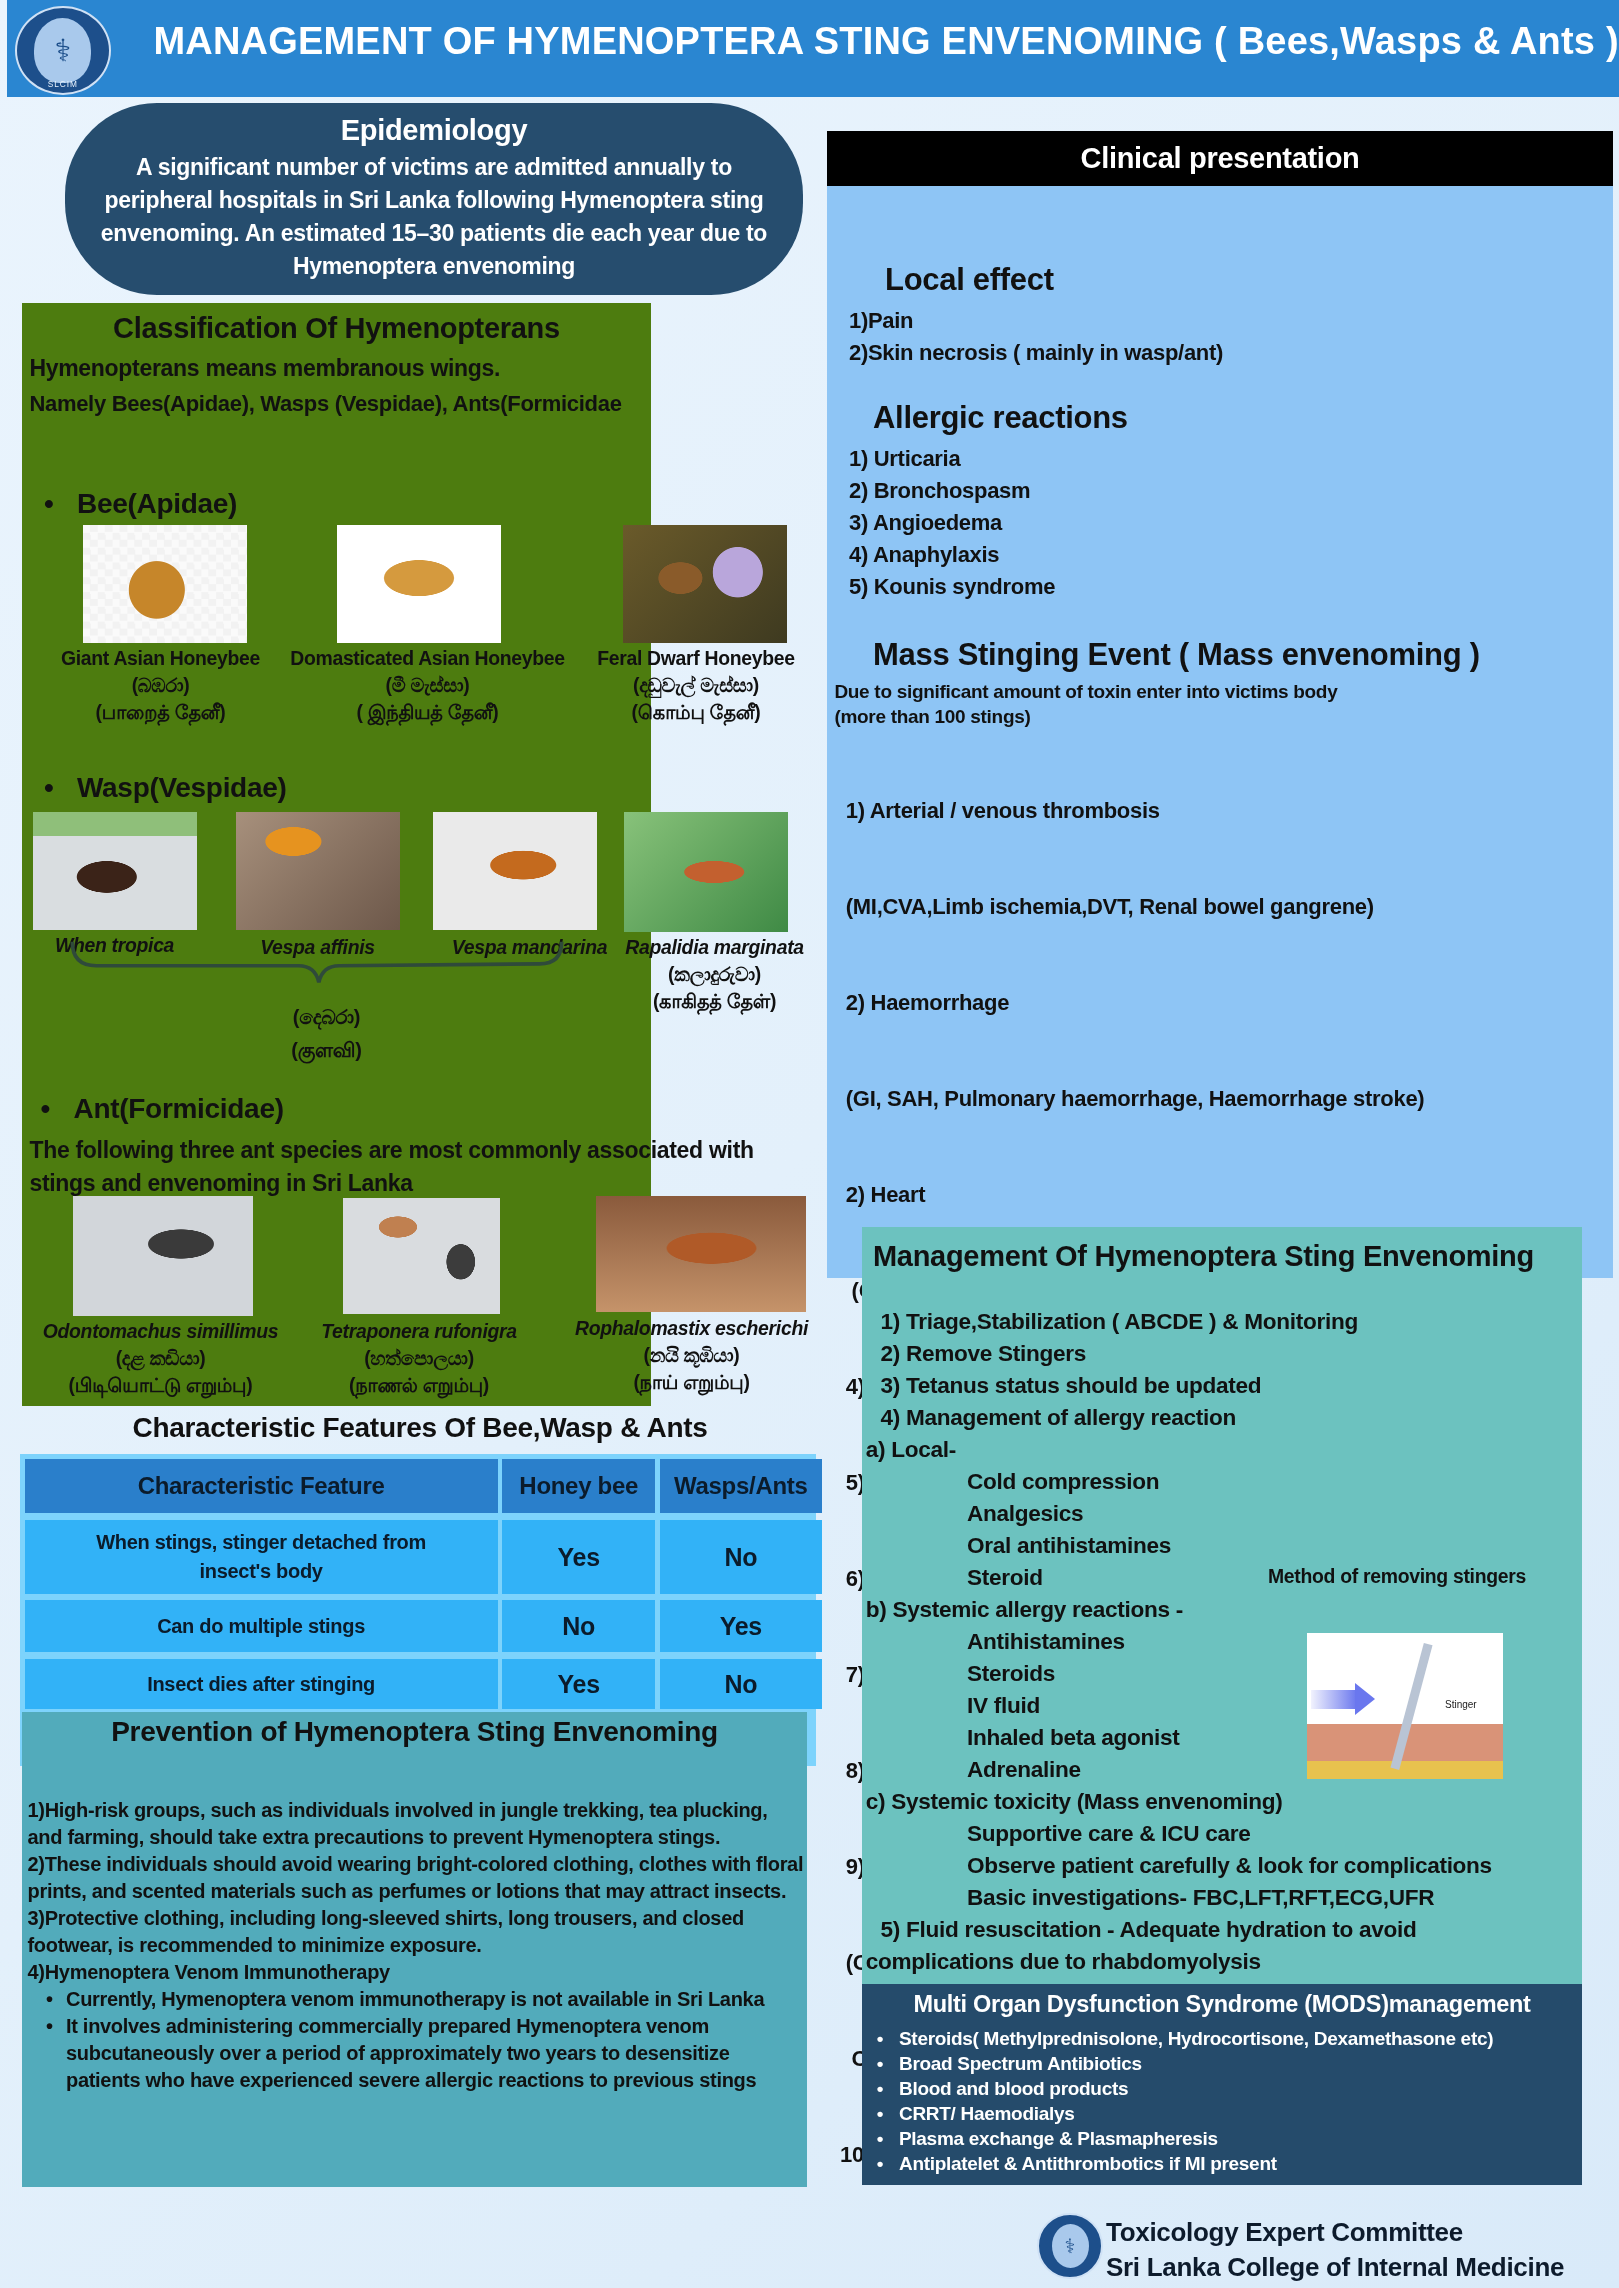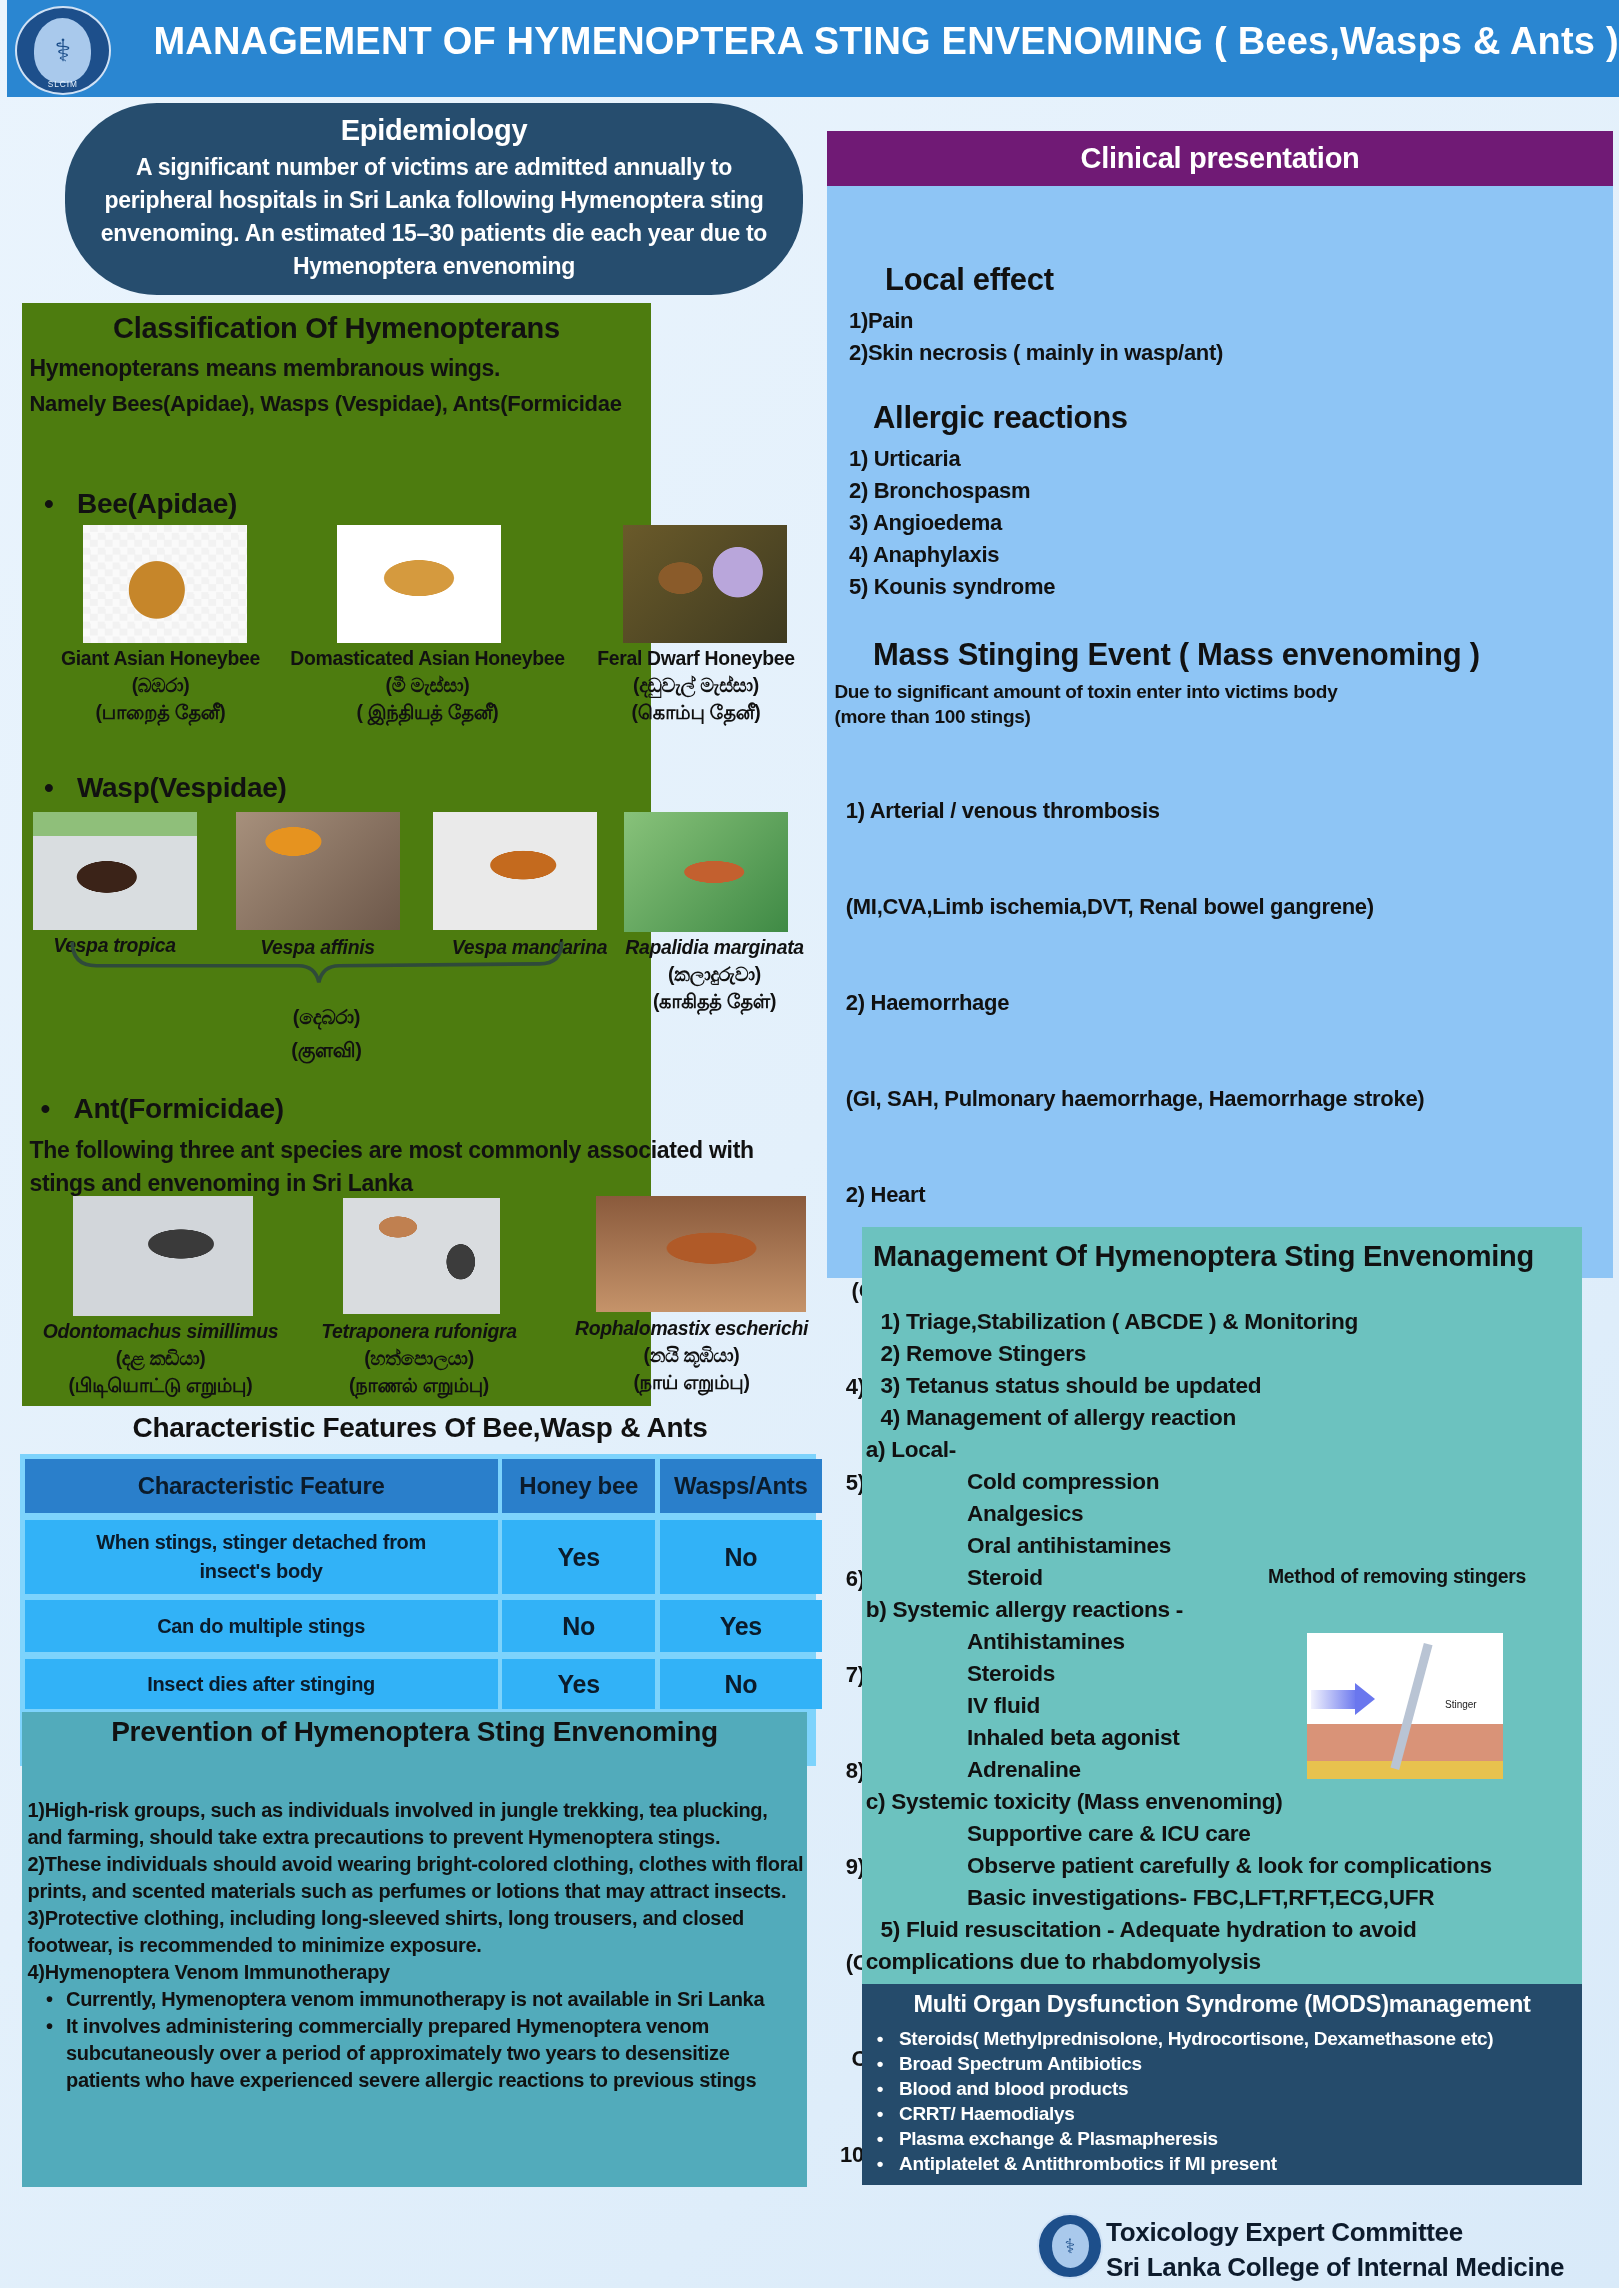--- a/index.html
+++ b/index.html
@@ -79,21 +79,21 @@
   
   .prev { left: 22px; top: 1712px; width: 785px; height: 475px; background: #52abbb; padding-left: 28px; }
   .prev h2 { position: absolute; left: 0; top: 3.7px; width: 100%; text-align: center; font-size: 28px; font-weight: bold; }
   .prev .body { position: absolute; left: 5.5px; top: 85px; width: 777px; font-size: 20px; font-weight: bold; line-height: 27px; }
   .prev ul { list-style: none; margin-left: 18.5px; }
   .prev li { position: relative; padding-left: 20px; }
   .prev li::before { content: "\2022"; position: absolute; left: 0; }
 
   
   .clin { left: 827px; top: 131px; width: 786px; height: 1147px; background: #8ec5f5; }
-  .clin-head { position: absolute; left: 0; top: 0; width: 100%; height: 55px; background: #701a75; color: #fff; text-align: center; font-size: 29px; font-weight: bold; line-height: 55px; }
+  .clin-head { position: absolute; left: 0; top: 0; width: 100%; height: 55px; background: #000000; color: #fff; text-align: center; font-size: 29px; font-weight: bold; line-height: 55px; }
   .clin h3 { position: absolute; left: 46px; font-size: 31px; font-weight: bold; }
   .clin .list { position: absolute; left: 22px; font-size: 22px; font-weight: bold; line-height: 32px; }
   .clin .note { position: absolute; left: 7.4px; font-size: 19px; font-weight: bold; line-height: 25px; }
 
   
   .mgmt { left: 862px; top: 1227px; width: 720px; height: 757px; background: #6cc2bf; }
   .mgmt h2 { position: absolute; left: 11px; top: 13px; font-size: 29px; font-weight: bold; white-space: nowrap; }
   .mgmt .lines { position: absolute; left: 0; top: 79px; width: 100%; font-size: 22.6px; font-weight: bold; line-height: 32px; }
   .mgmt .ln { white-space: nowrap; }
   .mgmt .i1 { padding-left: 18.5px; }
@@ -164,21 +164,21 @@
   </div>
 
   <div class="group-title cond" style="top:469px; left:22px;">
     <span class="bullet">•</span><span>Wasp(Vespidae)</span>
   </div>
   <div class="photo ph-w1" style="left:11px; top:509px; width:164px; height:118px;"></div>
   <div class="photo ph-w2" style="left:214px; top:509px; width:164px; height:118px;"></div>
   <div class="photo ph-w3" style="left:411px; top:509px; width:164px; height:118px;"></div>
   <div class="photo ph-w4" style="left:602px; top:509px; width:164px; height:120px;"></div>
   <div class="caption cond" style="left:0px; top:629px; width:185px;">
-    <i>Vespa tropica</i>
+    <i>When tropica</i>
   </div>
   <div class="caption cond" style="left:203px; top:631px; width:185px;">
     <i>Vespa affinis</i>
   </div>
   <div class="caption cond" style="left:406px; top:631px; width:203px;">
     <i>Vespa mandarina</i>
   </div>
   <div class="caption cond" style="left:591px; top:631px; width:203px;">
     <i>Rapalidia marginata</i>
     <div>(කලාදුරුවා)</div>

